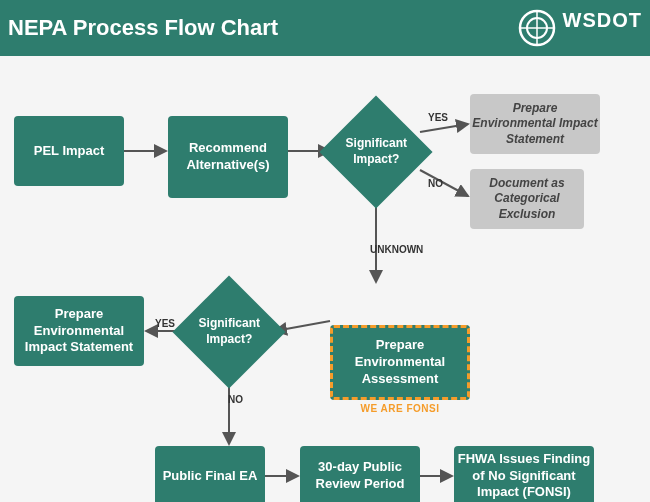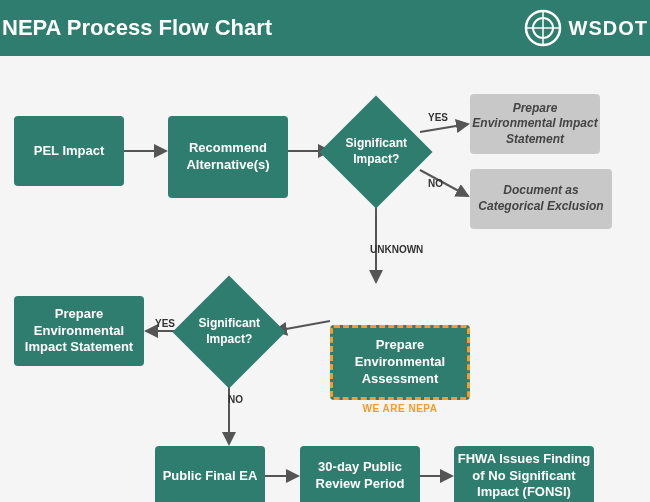--- a/index.html
+++ b/index.html
@@ -6,36 +6,36 @@
     body {
       width: 650px;
       height: 502px;
       font-family: Arial, sans-serif;
       background: #fff;
       overflow: hidden;
     }
 
     .header {
       background: #2e7d6e;
-      padding: 12px 2px;
+      padding: 12px 8px;
       display: flex;
       align-items: center;
       justify-content: space-between;
       height: 56px;
     }
 
     .header-title {
       color: #fff;
       font-size: 22px;
       font-weight: bold;
     }
 
     .wsdot-logo {
       display: flex;
-      align-items: center;
+      align-items: flex-start;
       gap: 7px;
     }
 
     .wsdot-text {
       color: #fff;
       font-size: 20px;
       font-weight: bold;
       letter-spacing: 1px;
     }
 
@@ -143,21 +143,21 @@
 
     .el {
       position: absolute;
     }
 
     
     #pel-study { left: 14px; top: 60px; width: 110px; height: 70px; }
     #recommend { left: 168px; top: 60px; width: 120px; height: 82px; }
     #sig-impact-1 { left: 332px; top: 52px; width: 88px; height: 88px; }
     #prepare-eis-gray { left: 470px; top: 38px; width: 130px; height: 60px; }
-    #doc-cat-ex { left: 470px; top: 113px; width: 142px; height: 60px; }
+    #doc-cat-ex { left: 470px; top: 113px; width: 114px; height: 60px; }
 
     
     #prepare-eis-green { left: 14px; top: 240px; width: 130px; height: 70px; }
     #sig-impact-2 { left: 185px; top: 232px; width: 88px; height: 88px; }
     #prepare-ea { left: 330px; top: 228px; width: 140px; height: 75px; margin-top: 41px; }
 
     
     #public-ea { left: 155px; top: 390px; width: 110px; height: 60px; }
     #review-period { left: 300px; top: 390px; width: 120px; height: 60px; }
     #fhwa-issues { left: 454px; top: 390px; width: 140px; height: 60px; }
@@ -250,21 +250,21 @@
     <div class="diamond">
       <span class="diamond-label">Significant
 Impact?</span>
     </div>
   </div>
 
   <div id="prepare-ea" class="el box-dashed">
     <span>Prepare
 Environmental
 Assessment</span>
-    <span class="we-are-here">WE ARE NEPA</span>
+    <span class="we-are-here">WE ARE FONSI</span>
   </div>
 
   <div id="public-ea" class="el box-green">Public Final EA</div>
   <div id="review-period" class="el box-green">30-day Public
 Review Period</div>
   <div id="fhwa-issues" class="el box-green">FHWA Issues
 Finding of No
 Significant Impact
 (FONSI)</div>
 

